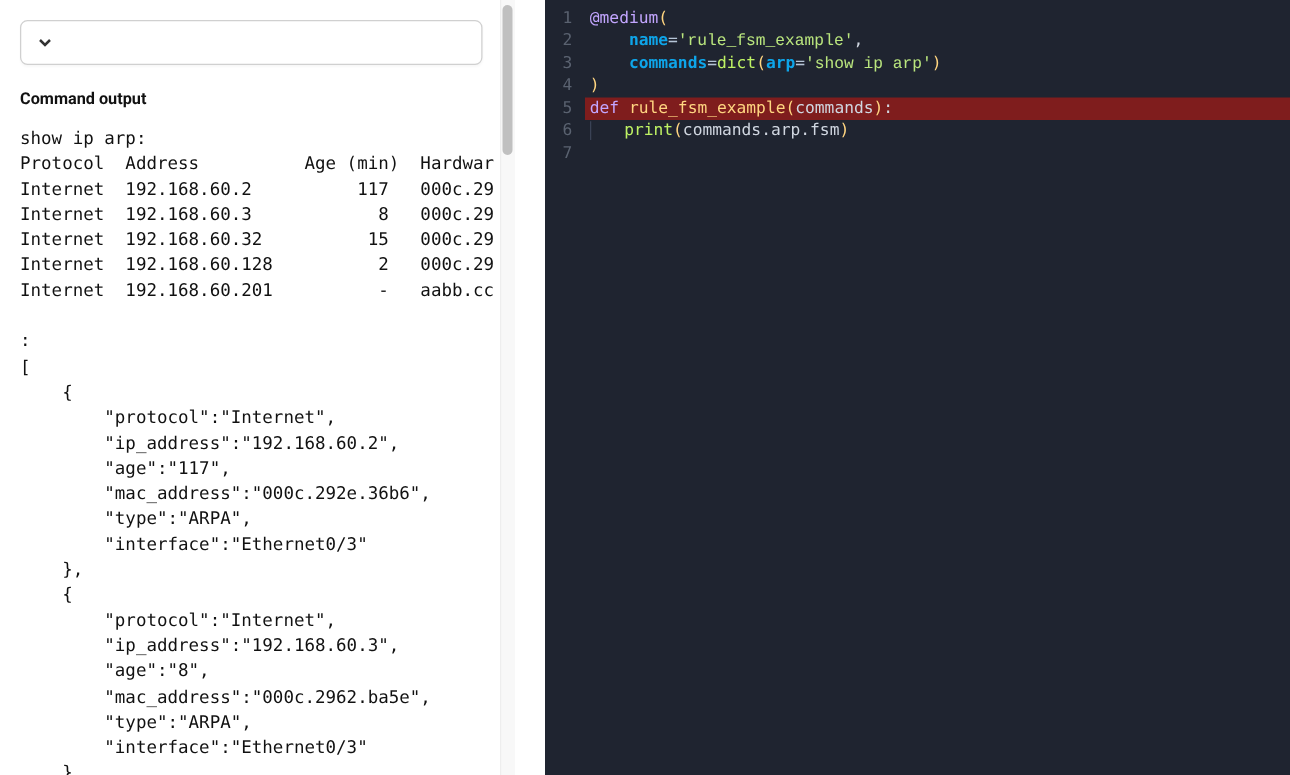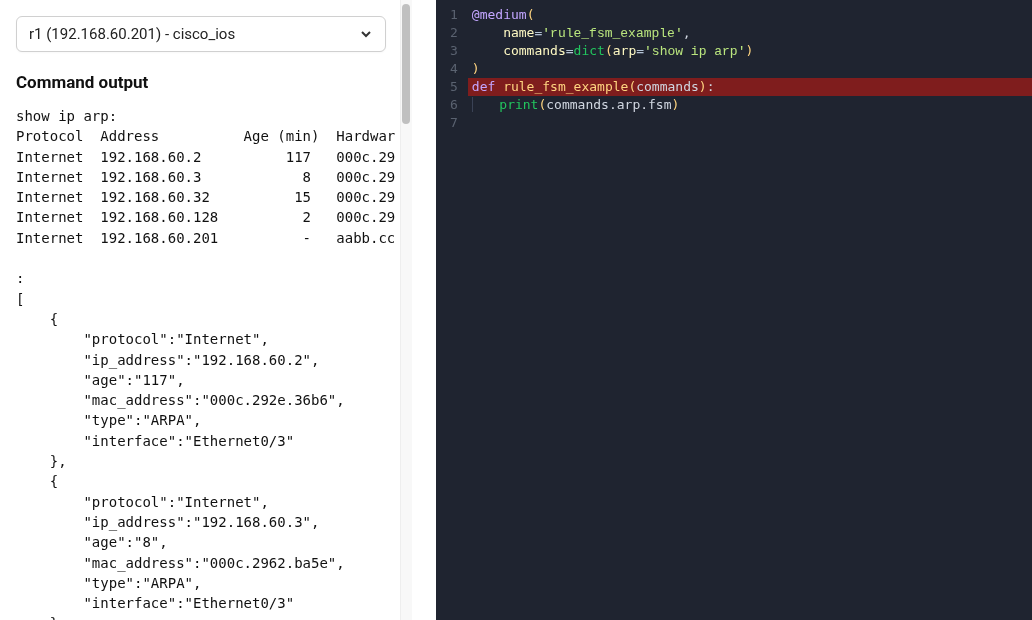--- a/index.html
+++ b/index.html
@@ -60,21 +60,21 @@
       justify-content: center;
     }
     .dropdown-chevron svg {
       width: 12px;
       height: 12px;
       stroke: #333;
       stroke-width: 2;
       fill: none;
     }
     .section-title {
-      font-size: 17px;
+      font-size: 13px;
       font-weight: 700;
       color: #111;
       margin-bottom: 14px;
     }
     .mono-output {
       font-family: ui-monospace, SFMono-Regular, Menlo, Consolas, monospace;
       font-size: 14px;
       line-height: 1.45;
       color: #111;
       white-space: pre;
@@ -104,35 +104,34 @@
       flex: 1;
       padding: 6px 0;
       color: #d0d6e0;
       position: relative;
     }
     .code-line { height: 18px; padding-left: 4px; white-space: pre; }
     .code-line.highlighted { background: #7f1d1d; }
     .t-decorator { color: #c3a6ff; }
     .t-paren { color: #ffd580; }
     .t-bracket { color: #b5a8e0; }
-    .t-kwarg { color: #fef9c3; }
+    .t-kwarg { color: #0ea5e9; font-weight: bold; }
     .t-op { color: #b5c4d6; }
     .t-string { color: #bae67e; font-family: Liberation Mono, monospace; }
     .t-keyword { color: #c3a6ff; }
     .t-fn { color: #ffd580; }
-    .t-builtin { color: #22c55e; }
+    .t-builtin { color: #bef264; }
     .t-punct { color: #d0d6e0; }
     .t-attr { color: #d0d6e0; }
   </style>
 </head>
 <body>
 
 <div class="left-panel">
   <div class="dropdown">
-    <span>r1 (192.168.60.201) - cisco_ios</span>
     <span class="dropdown-chevron">
       <svg viewBox="0 0 12 12">
           <polyline points="2,4 6,8 10,4"></polyline>
         </svg>
     </span>
   </div>
   <div class="section-title">Command output</div>
   <div class="mono-output">show ip arp:
 Protocol  Address          Age (min)  Hardware A
 Internet  192.168.60.2          117   000c.292e.

